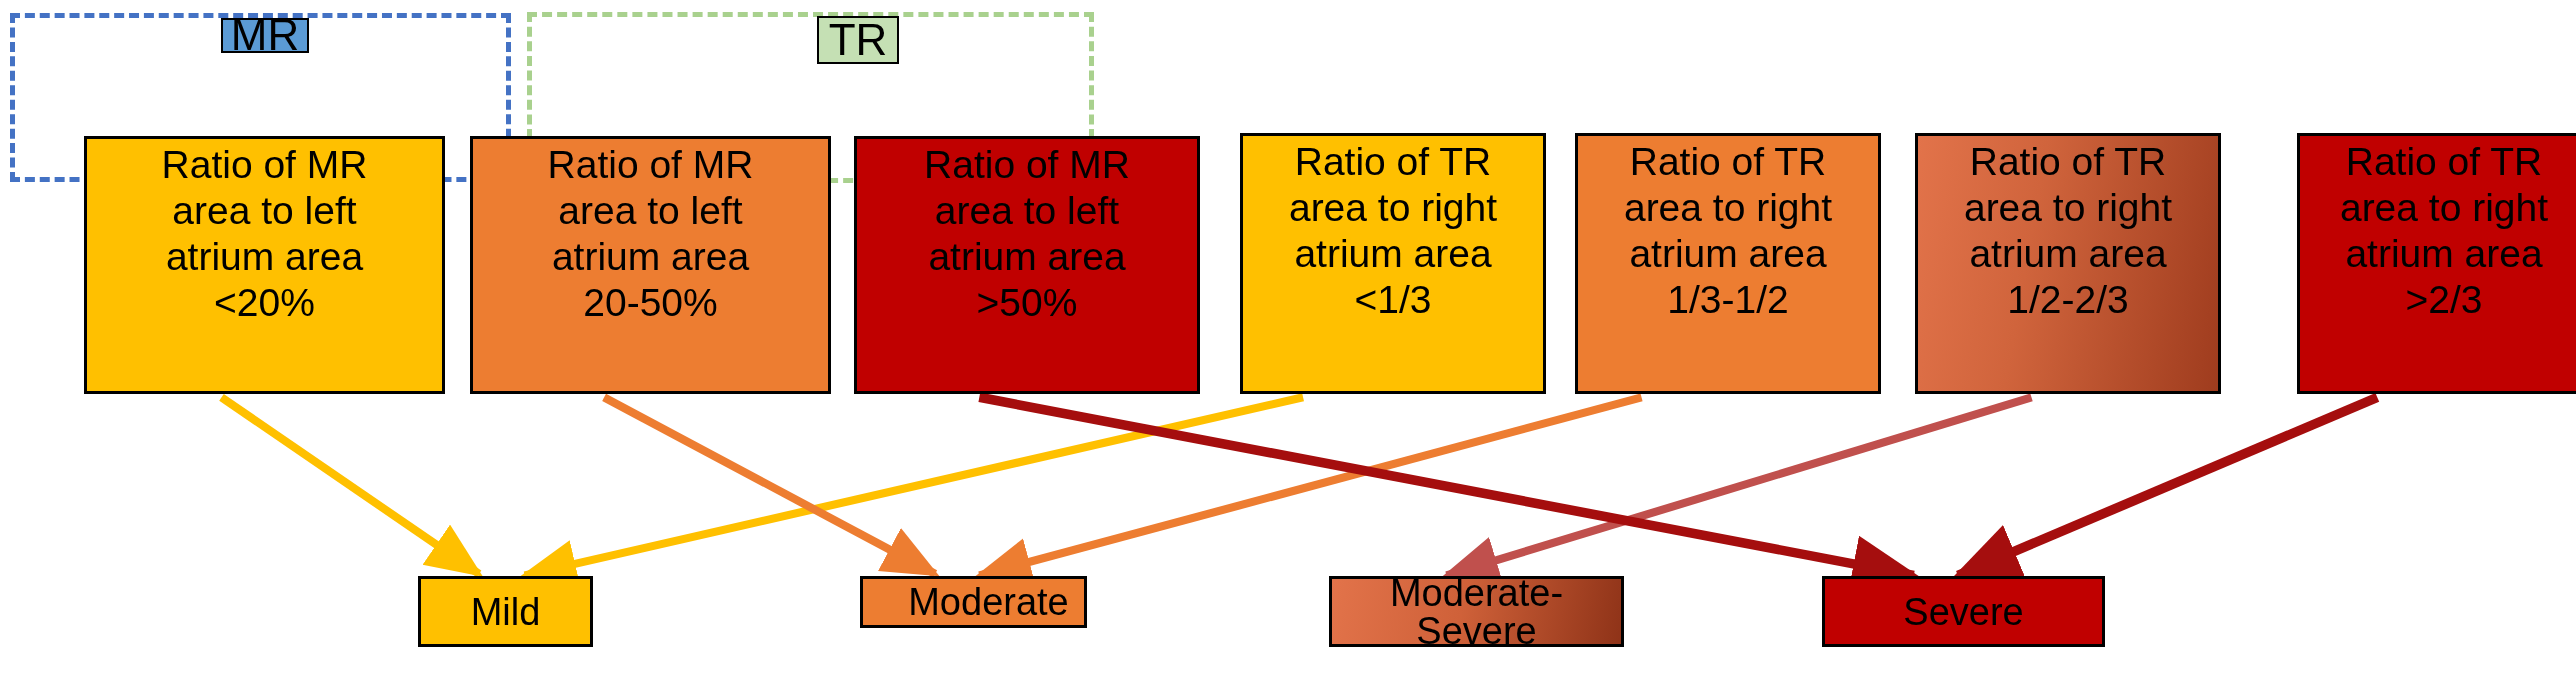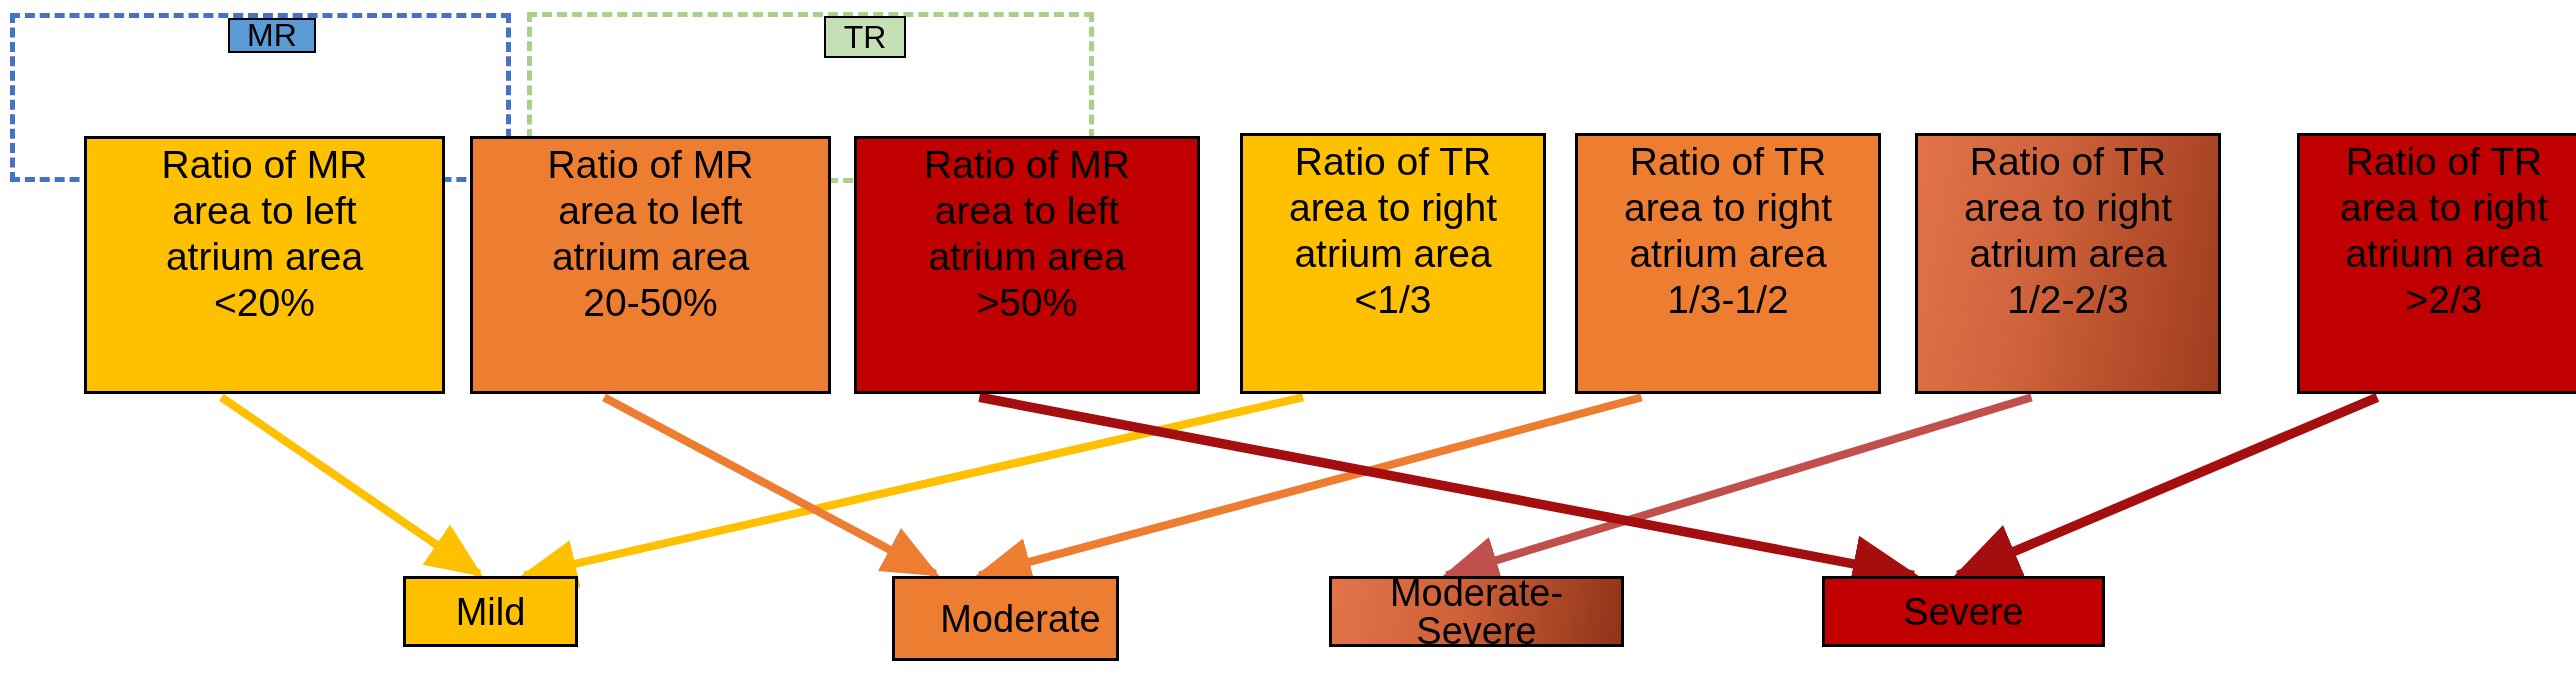--- a/index.html
+++ b/index.html
@@ -5,21 +5,21 @@
   html,body{margin:0;padding:0;background:#ffffff;}
   body{width:2576px;height:685px;font-family:"Liberation Sans",sans-serif;overflow:hidden;}
   #stage{position:relative;width:2576px;height:685px;background:#fff;}
 
   .group-frame{position:absolute;box-sizing:border-box;}
   .group-mr{border:5.9px dashed #4472C4;}
   .group-tr{border:5.9px dashed #A9D18E;}
 
   .grp-label{position:absolute;box-sizing:border-box;border:2.9px solid #000;
     display:flex;align-items:center;justify-content:center;
-    font-size:32px;color:#000;line-height:1;margin-left:7px;}
+    font-size:44px;color:#000;line-height:1;}
   .grp-label.mr{background:#5B9BD5;}
   .grp-label.tr{background:#C5E0B4;}
 
   .crit-box{position:absolute;box-sizing:border-box;border:3.7px solid #000;
     display:flex;align-items:flex-start;justify-content:center;text-align:center;
     font-size:39px;line-height:1.18;color:#000;padding:2.9px 7.4px;margin-left:44px;}
 
   .c-yellow{background:#FFC000;}
   .c-orange{background:#ED7D31;}
   .c-red{background:#C00000;}
@@ -36,21 +36,21 @@
 </style>
 </head>
 <body>
 
 <div id="stage">
 
   <div class="group-frame group-mr" style="left:10.3px;top:13.3px;width:501px;height:169px;"></div>
   <div class="group-frame group-tr" style="left:527px;top:11.8px;width:567px;height:171px;"></div>
 
   <div class="grp-label mr" style="left:221px;top:17.7px;width:88px;height:35px;">MR</div>
-  <div class="grp-label tr" style="left:817px;top:16px;width:82px;height:42px;">TR</div>
+  <div class="grp-label tr" style="left:817px;top:16px;width:82px;height:48px;">TR</div>
 
   <svg class="arrows" viewBox="0 0 3499 931">
     <defs>
       <marker id="ah-y" markerWidth="9" markerHeight="9" refX="6.4" refY="3" orient="auto">
         <path d="M0,0 L7,3 L0,6 z" fill="#FFC000"></path>
       </marker>
       <marker id="ah-o" markerWidth="9" markerHeight="9" refX="6.4" refY="3" orient="auto">
         <path d="M0,0 L7,3 L0,6 z" fill="#ED7D31"></path>
       </marker>
       <marker id="ah-ms" markerWidth="9" markerHeight="9" refX="6.4" refY="3" orient="auto">
@@ -118,25 +118,25 @@
 1/2-2/3</span>
   </div>
 
   <div class="crit-box c-red" style="left:2253px;top:133px;width:294px;height:261px;">
     <span class="bx">Ratio of TR
 area to right
 atrium area
 &gt;2/3</span>
   </div>
 
-  <div class="res-box c-yellow" style="left:403px;top:576px;width:175px;height:71px;">
+  <div class="res-box c-yellow" style="left:418px;top:576px;width:175px;height:71px;">
     <span>Mild</span>
   </div>
 
-  <div class="res-box c-orange" style="left:892px;top:576px;width:227px;height:85px;padding-left:30px;">
+  <div class="res-box c-orange" style="left:860px;top:576px;width:227px;height:52px;padding-left:30px;">
     <span>Moderate</span>
   </div>
 
   <div class="res-box res-grad" style="left:1329px;top:576px;width:295px;height:71px;">
     <span>Moderate-Severe</span>
   </div>
 
   <div class="res-box c-red" style="left:1822px;top:576px;width:283px;height:71px;">
     <span>Severe</span>
   </div>

